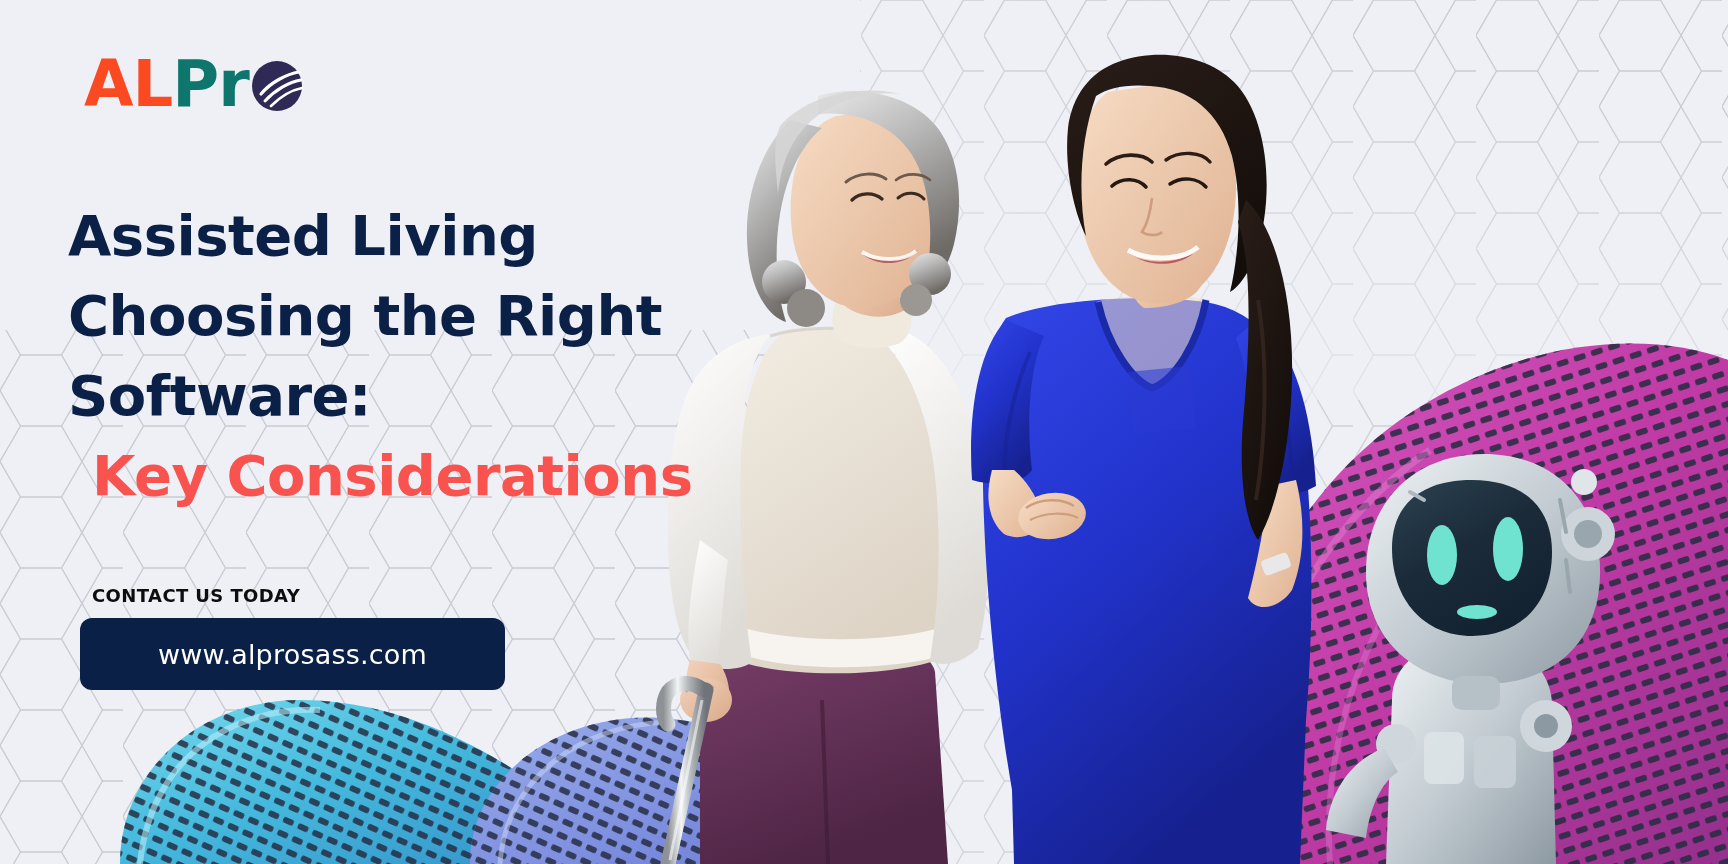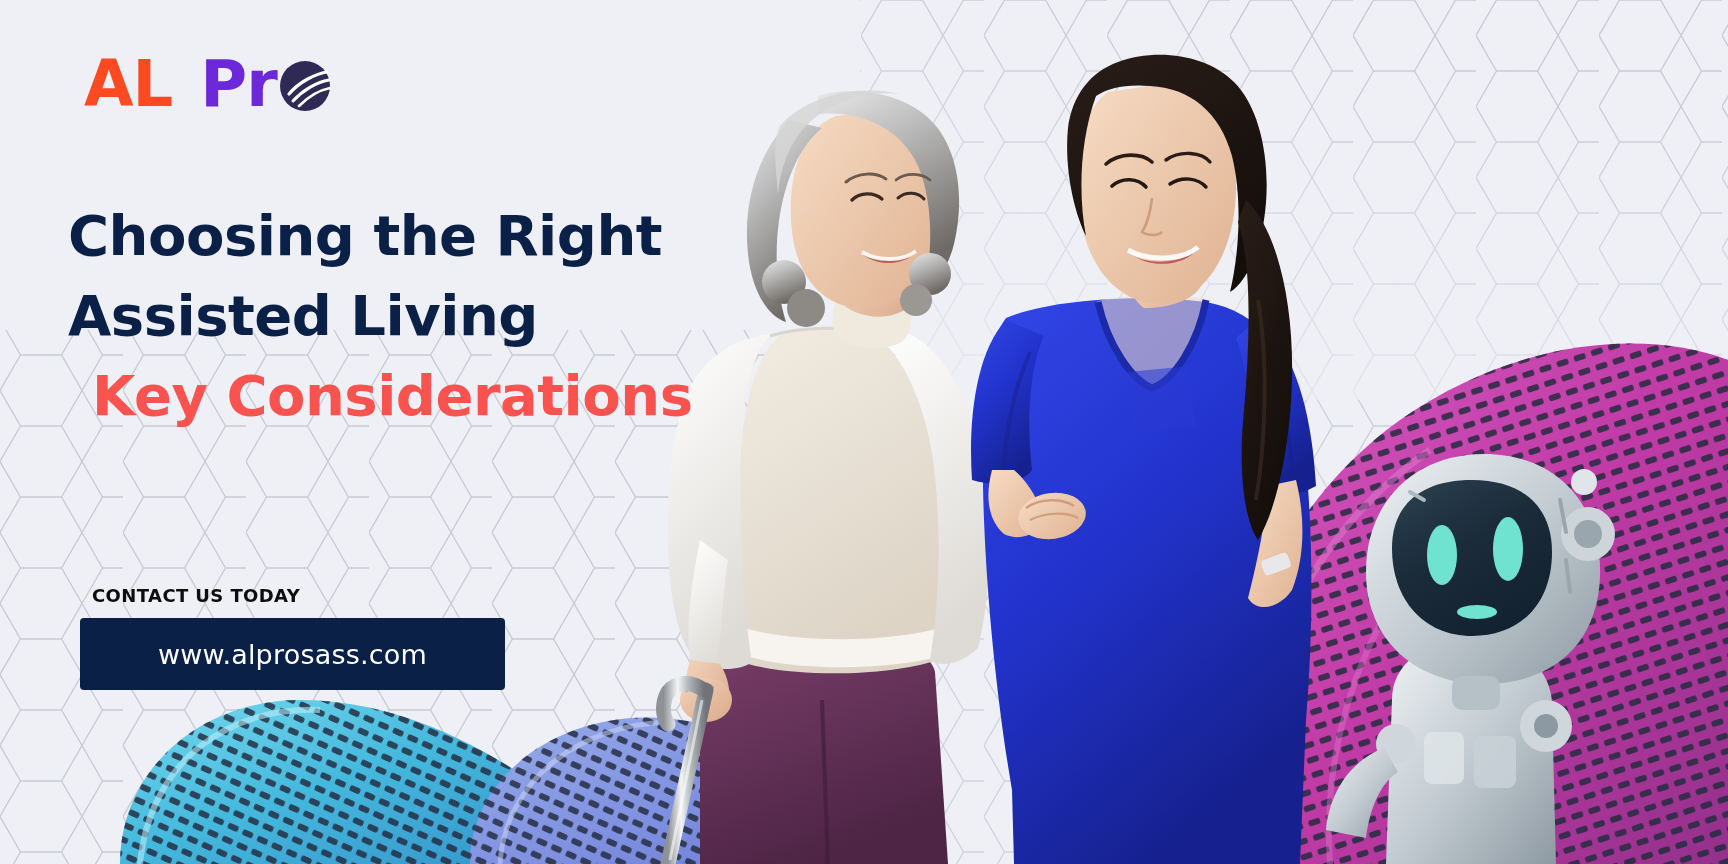--- a/index.html
+++ b/index.html
@@ -34,21 +34,21 @@
     display:flex; align-items:center;
     height:72px;
   }
   .logo-text {
     font-size:64px; font-weight:700;
     letter-spacing:-1px; line-height:1;
     font-family:"DejaVu Sans", sans-serif;
     text-align:right;
   }
   .logo-al { color:#fb4a22; }
-  .logo-pr { color:#6d28d9;margin-left:28px; }
+  .logo-pr { color:#0f766e; }
   .logo-mark {
     width:52px; height:52px; margin-left:2px;
     margin-bottom:-4px;
     position:relative;
   }
 
   
   .headline {
     position:absolute; left:68px; top:196px;
     width:660px;
@@ -70,21 +70,21 @@
     font-family:"DejaVu Sans", sans-serif;
     font-size:18px; font-weight:700;
     letter-spacing:0.4px;
     color:#0d0d0d;
     margin-left:8px;
   }
   .url-button {
     position:absolute; left:80px; top:618px;
     width:425px; height:72px;
     background:#0b2047;
-    border-radius:4px;
+    border-radius:12px;
     display:flex; align-items:center; justify-content:center;
     cursor:pointer;
   }
   .url-button span {
     color:#ffffff;
     font-size:27px;
     font-weight:400;
     letter-spacing:0.2px;
     font-family:"DejaVu Sans", sans-serif;
   }
@@ -414,22 +414,23 @@
         <svg width="52" height="52" viewBox="0 0 52 52">
           <circle cx="26" cy="26" r="25" fill="#2e2a55"></circle>
           <path d="M10 34 C20 22 36 14 48 12" stroke="#ffffff" stroke-width="3.2" fill="none" stroke-linecap="round"></path>
           <path d="M14 41 C24 30 38 22 50 20" stroke="#ffffff" stroke-width="3" fill="none" stroke-linecap="round"></path>
           <path d="M20 46 C29 37 41 30 51 28" stroke="#ffffff" stroke-width="2.6" fill="none" stroke-linecap="round"></path>
         </svg>
       </span>
     </div>
 
     <div class="headline">
+      <div class="hl-line">Assisted Living</div>
       <div class="hl-line">Choosing the Right</div>
-      <div class="hl-line">Assisted Living</div>
+      <div class="hl-line">Software:</div>
       <div class="hl-line hl-accent">Key Considerations</div>
     </div>
 
     <div class="contact-label">CONTACT US TODAY</div>
 
     <div class="url-button">
       <span>www.alprosass.com</span>
     </div>
 
   </div>

